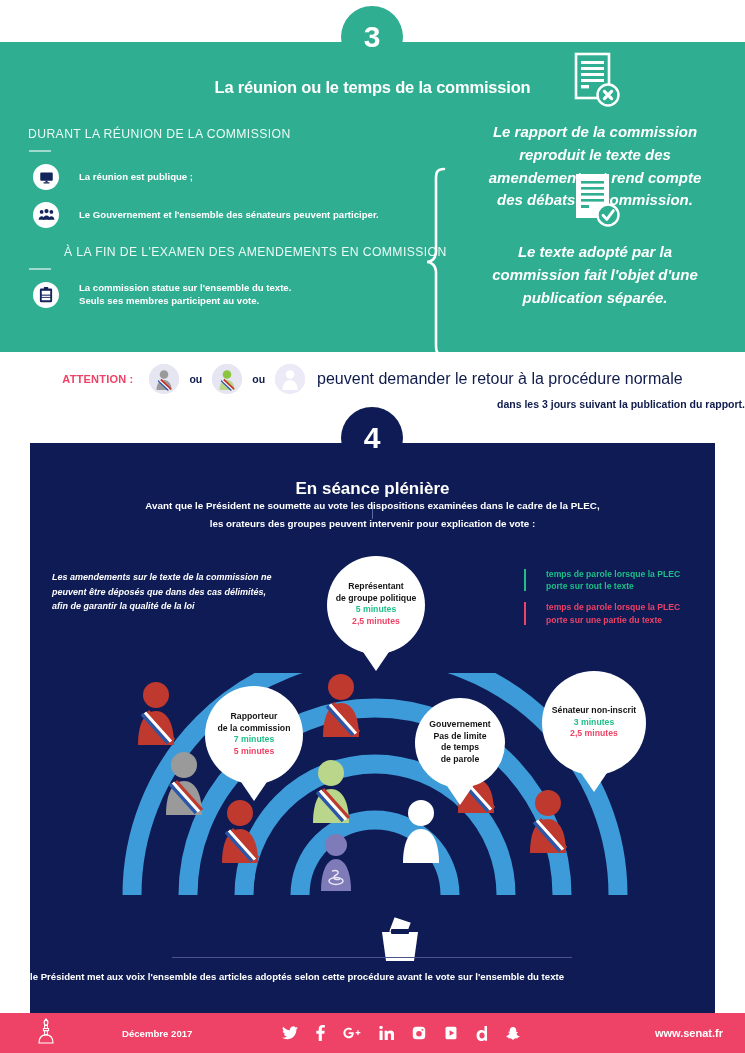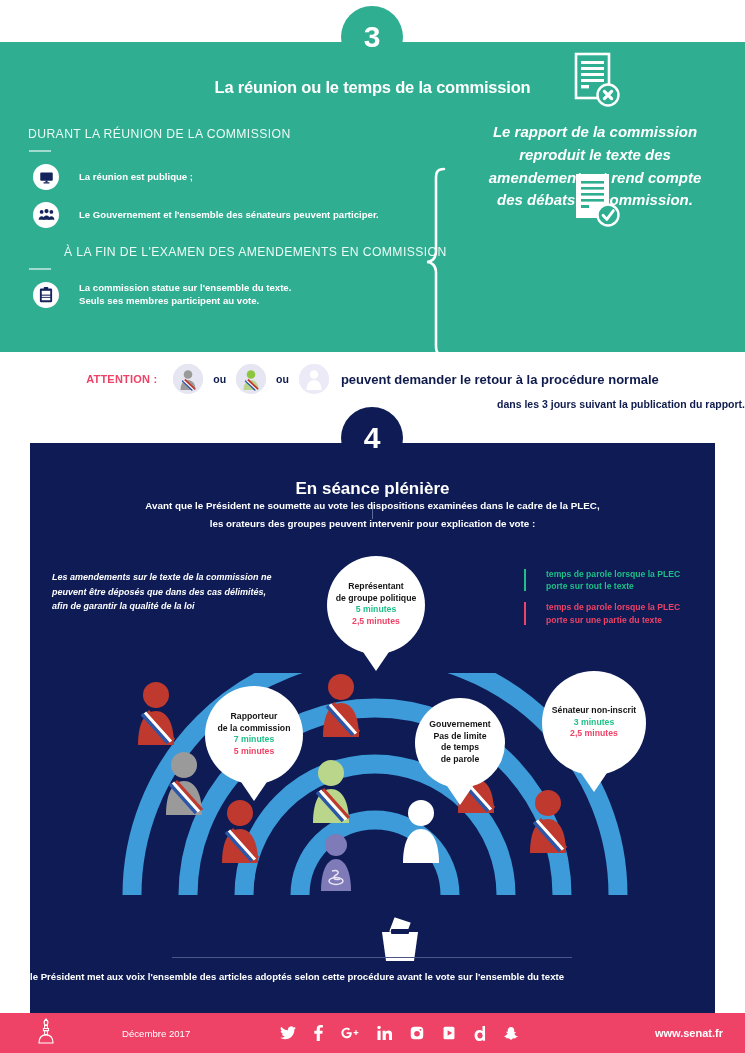--- a/index.html
+++ b/index.html
@@ -52,21 +52,21 @@
   
   #attention {
     position:absolute; left:0; top:352px; width:745px; height:78px; background:#fff;
   }
   #att-line1 {
     position:absolute; left:0; top:12px; width:745px;
     display:flex; align-items:center; justify-content:center; gap:4px;
   }
   .att-label { color:#ee4266; font-size:11px; font-weight:bold; letter-spacing:.2px; }
   .att-or { color:#0f1b4c; font-size:10.5px; font-weight:bold; margin:0 6px; }
-  .att-text { color:#0f1b4c; font-size:13px; font-weight:bold; margin-left:8px; }
+  .att-text { color:#0f1b4c; font-size:16px; font-weight:normal; margin-left:8px; }
   #att-line2 {
     position:absolute; left:0; top:46px; width:745px; text-align:right;
     color:#0f1b4c; font-size:10.5px; font-weight:bold;
   }
   .att-av { width:30px; height:30px; border-radius:50%; display:inline-block; }
 
   
   #section4 {
     position:absolute; left:30px; top:443px; width:685px; height:570px;
     background:#0e1b54;
@@ -115,21 +115,21 @@
   #s4-bottom {
     position:absolute; left:0; top:528px; width:685px; text-align:left;
     color:#fff; font-size:9.6px; font-weight:bold;
   }
 
   
   #footer {
     position:absolute; left:0; top:1013px; width:745px; height:40px; background:#ee4266;
     display:flex; align-items:center;
   }
-  #footer-date { color:#fff; font-size:9.6px; font-weight:normal;padding-left:44px; }
+  #footer-date { color:#fff; font-size:9.6px; font-weight:bold;padding-left:44px; }
   #social { display:flex; align-items:center; gap:18px; margin-left:90px; }
   .soc { color:#fff; display:flex; align-items:center; justify-content:center; }
   #footer-url { color:#fff; font-size:11px; font-weight:bold; position:absolute; right:22px; }
   #senat-logo { margin-left:36px; margin-right:22px; }
 </style>
 </head>
 <body>
 
 <div id="section3">
 
@@ -206,20 +206,21 @@
     <svg width="50" height="58" viewBox="0 0 50 58">
       <rect x="6" y="2" width="33" height="44" fill="#fff"></rect>
       <rect x="11" y="9" width="23" height="2.6" fill="#2fae92"></rect>
       <rect x="11" y="15" width="23" height="2.6" fill="#2fae92"></rect>
       <rect x="11" y="21" width="23" height="2.6" fill="#2fae92"></rect>
       <rect x="11" y="27" width="23" height="2.6" fill="#2fae92"></rect>
       <rect x="11" y="33" width="8" height="3" fill="#2fae92"></rect>
       <circle cx="38" cy="43" r="10.5" fill="#2fae92" stroke="#fff" stroke-width="2.4"></circle>
       <path d="M33 43.2 L36.8 47.4 L43.4 38.6" stroke="#fff" stroke-width="2.8" fill="none" stroke-linecap="round" stroke-linejoin="round"></path>
     </svg>
+    <div class="doc-cap">Le texte adopté par la commission fait l'objet d'une publication séparée.</div>
   </div>
 </div>
 
 <div class="step-badge" id="badge3">3</div>
 
 <div id="attention">
   <div id="att-line1">
     <span class="att-label">ATTENTION :</span>
 
     <span style="display:inline-block;width:8px"></span>

